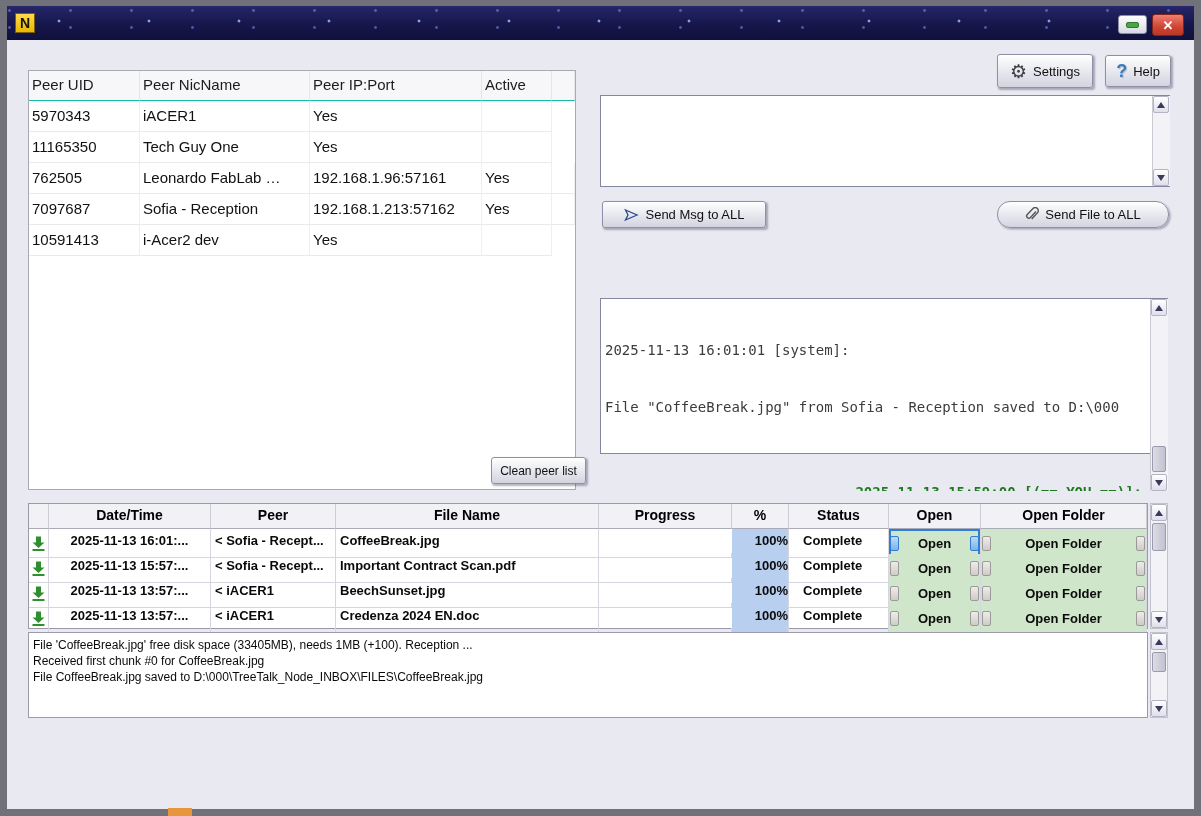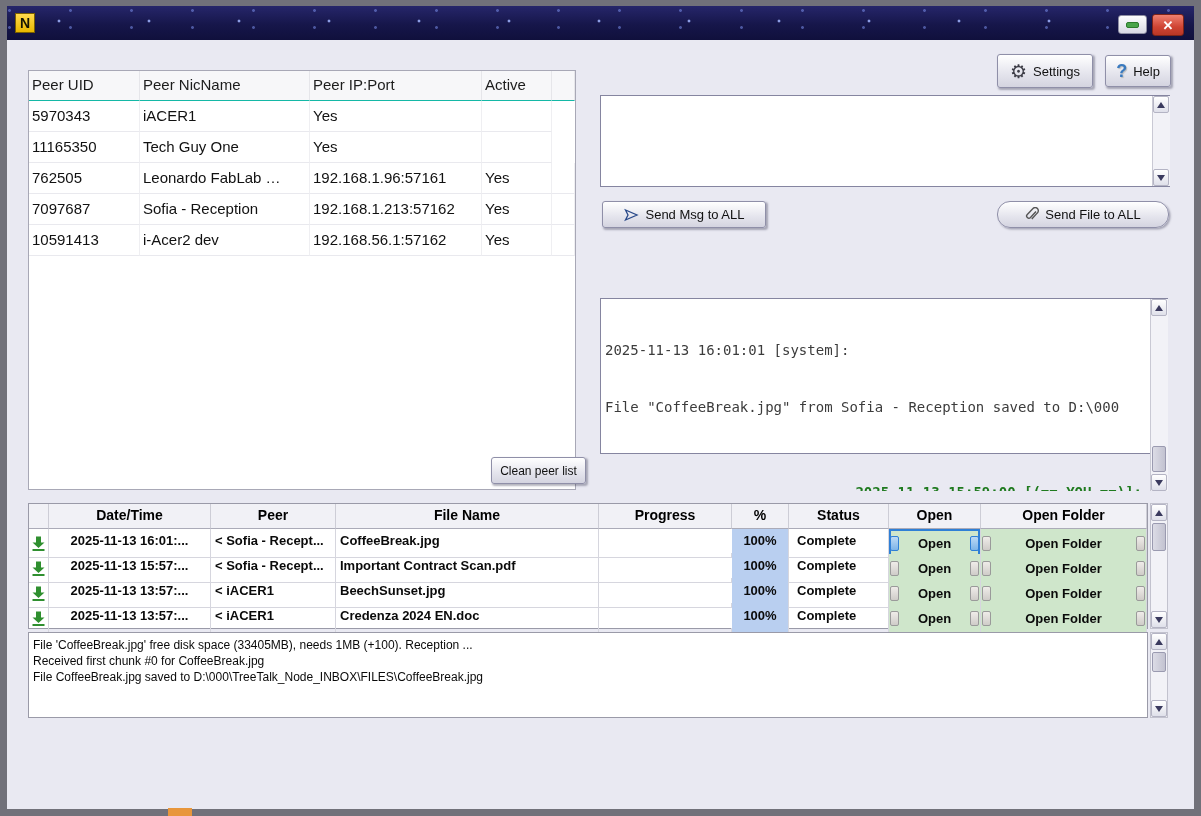--- a/index.html
+++ b/index.html
@@ -136,22 +136,22 @@
   }
   .x-row.data > div {
     font-weight:bold; color:#0a0a0a; padding-top:4px; white-space:nowrap; overflow:hidden;
     border-right:1px solid #d6d6de; border-bottom:1px solid #d6d6de;
   }
   .xc-icon { display:flex; align-items:center; justify-content:center; padding-top:0 !important; }
   .xc-date { text-align:center; }
   .xc-peer { padding-left:4px; font-weight:bold; }
   .xc-file { padding-left:4px; }
   .xc-prog { padding-left:4px;margin-top:24px; }
-  .xc-pct  { background:var(--pct-bg,#b9cff0); text-align:center; }
-  .xc-status { padding-left:8px; }
+  .xc-pct  { background:var(--pct-bg,#b9cff0); text-align:right; }
+  .xc-status { padding-left:14px; }
   .xc-open, .xc-folder {
     background:var(--open-bg,#cfe6cb);
     display:flex; align-items:center; justify-content:space-between;
     padding:0 1px !important; cursor:pointer;
   }
   .xc-open span.lbl, .xc-folder span.lbl { flex:1; text-align:center; font-weight:bold; }
   .nub { width:9px; height:15px; background:linear-gradient(#efece9,#cfccc8); border:1px solid #9a9a9a; border-radius:2px; flex:none; }
   .xc-open.focused { box-shadow:inset 0 0 0 2px #2f7fd6; }
   .xc-open.focused .nub { background:linear-gradient(#bcd9f5,#7db4e8); border-color:#2f7fd6; }
   .xfer-scroll { left:1143px; top:463px; height:126px; }
@@ -215,21 +215,20 @@
       <div class="peer-row">
         <div>7097687</div>
         <div>Sofia - Reception</div>
         <div>192.168.1.213:57162</div>
         <div>Yes</div>
         <div></div>
       </div>
       <div class="peer-row">
         <div>10591413</div>
         <div>i-Acer2 dev</div>
-        <div>192.168.56.1:57162</div>
         <div>Yes</div>
         <div></div>
       </div>
     </div>
     <button class="btn3d clean-btn">Clean peer list</button>
 
     <button class="btn3d settings-btn">
       <span class="gear-glyph">⚙</span>
       <span>Settings</span>
     </button>

